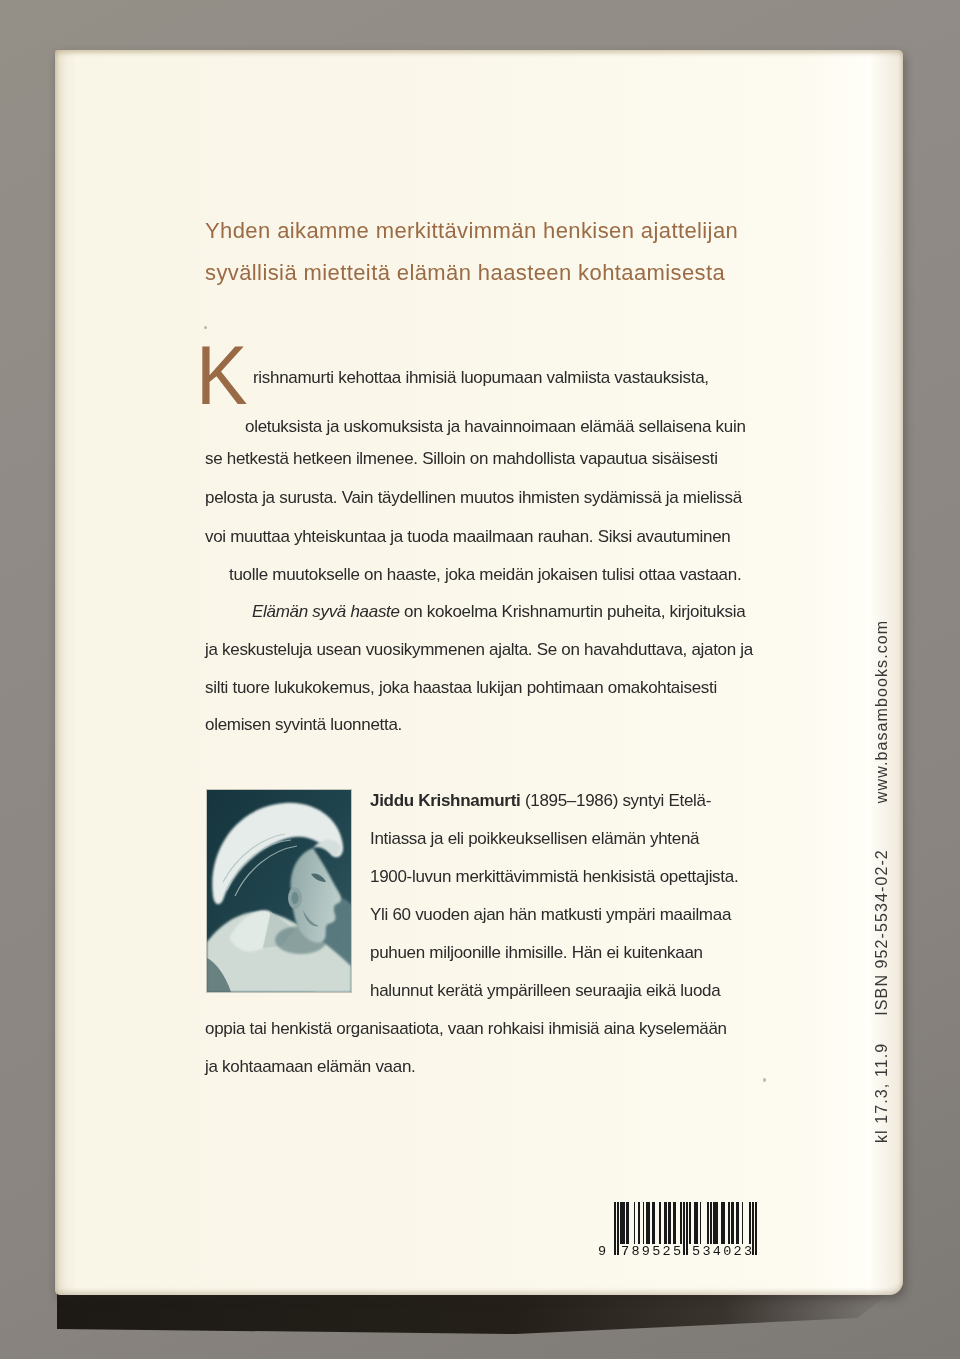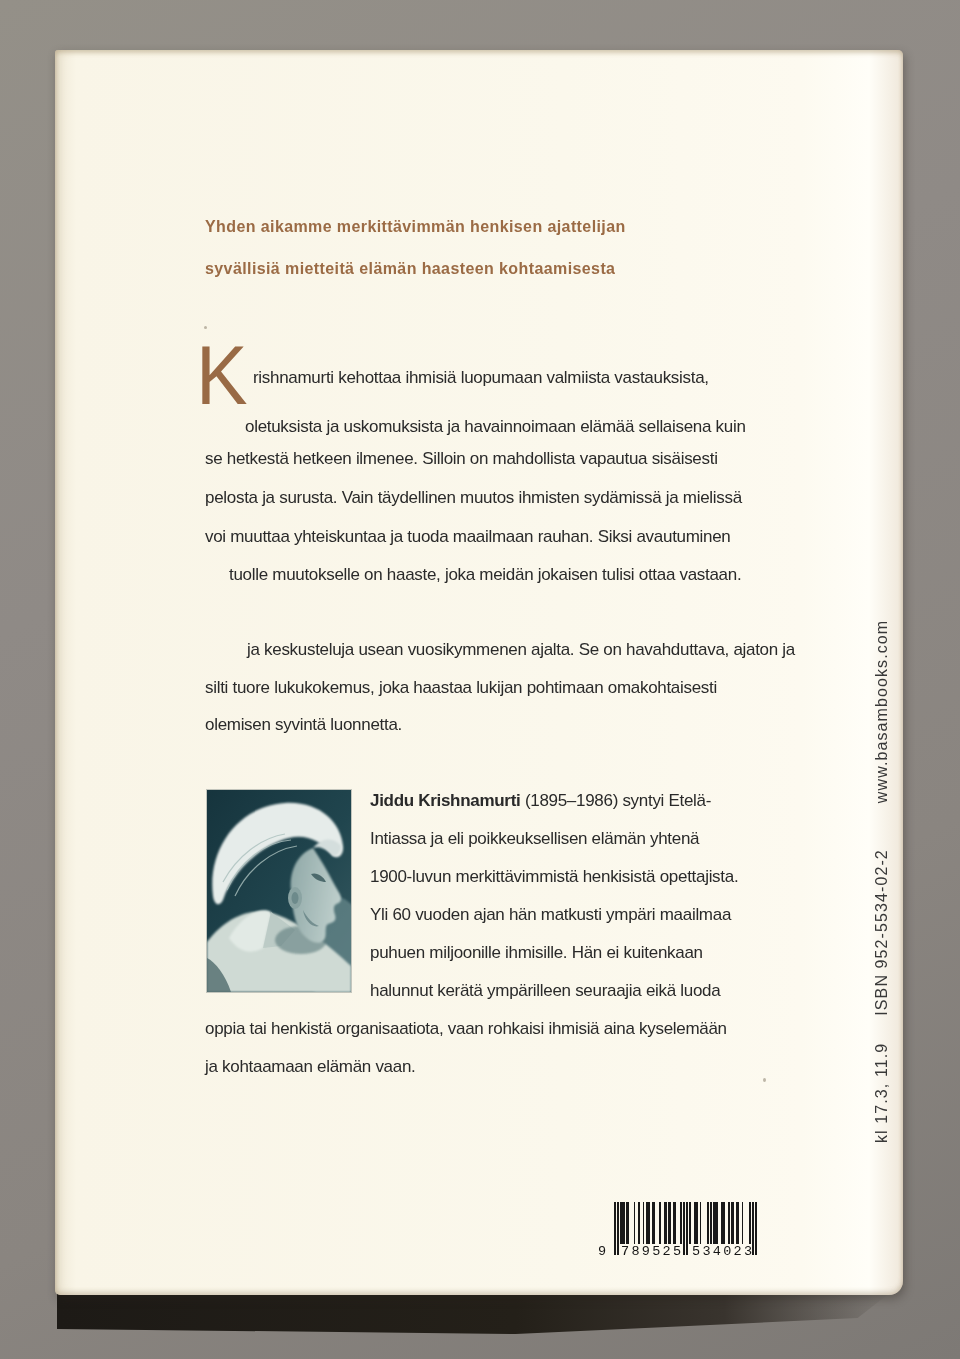--- a/index.html
+++ b/index.html
@@ -9,21 +9,21 @@
     font-family:"Liberation Sans",sans-serif;}
   .under-shadow{position:absolute;left:57px;top:1292px;width:834px;height:42px;
     background:linear-gradient(90deg,#1d1a16 0%,#242019 55%,#39342e 80%,rgba(80,75,70,0) 100%);
     clip-path:polygon(0 0,100% 0,96% 62%,55% 100%,0 88%);}
   .book{position:absolute;left:55px;top:50px;width:848px;height:1245px;
     background:linear-gradient(90deg,#efe9d7 0%,#f9f5e7 2.5%,#fbf8ec 60%,#fdfaf0 88%,#fffef8 96%,#efe7da 100%);
     border-radius:3px 5px 14px 5px;
     box-shadow:inset 0 3px 4px rgba(160,140,100,.35), inset 4px 0 8px rgba(150,130,90,.18),
                inset 0 -3px 5px rgba(140,120,90,.25), 2px 4px 10px rgba(40,35,30,.35);}
   .t{position:absolute;white-space:nowrap;color:#2a2a2a;font-size:17px;letter-spacing:-0.3px;}
-  .tagline{font-weight:bold;color:#9b6b45;font-size:16px;letter-spacing:0.4px;}
+  .tagline{font-weight:normal;color:#9b6b45;font-size:22px;letter-spacing:0.4px;}
   .dropcap{position:absolute;left:141px;top:288px;font-size:84px;line-height:74px;
     color:#996a45;letter-spacing:0;transform:scaleX(0.92);transform-origin:0 0;}
   .italic{font-style:italic;}
   .bold{font-weight:bold;text-align:center;}
   .photo{position:absolute;left:152px;top:740px;width:144px;height:202px;overflow:hidden;
     box-shadow:0 0 0 1px rgba(30,50,55,.25);}
   .photo svg{display:block;width:100%;height:100%;}
   .spine{position:absolute;left:818px;top:1093px;transform:rotate(-90deg);transform-origin:0 0;
     display:flex;align-items:baseline;white-space:nowrap;color:#383838;font-size:16px;letter-spacing:1.1px;}
   .spine .gap1{margin-right:27px;}
@@ -52,21 +52,24 @@
     <div class="t tagline" style="left:150px;top:210px;">syvällisiä mietteitä elämän haasteen kohtaamisesta</div>
 
     <div class="dropcap">K</div>
     <div class="t" style="left:198px;top:318px;">rishnamurti kehottaa ihmisiä luopumaan valmiista vastauksista,</div>
     <div class="t" style="left:190px;top:359px;margin-top:8px;">oletuksista ja uskomuksista ja havainnoimaan elämää sellaisena kuin</div>
     <div class="t" style="left:150px;top:399px;">se hetkestä hetkeen ilmenee. Silloin on mahdollista vapautua sisäisesti</div>
     <div class="t" style="left:150px;top:438px;">pelosta ja surusta. Vain täydellinen muutos ihmisten sydämissä ja mielissä</div>
     <div class="t" style="left:150px;top:477px;">voi muuttaa yhteiskuntaa ja tuoda maailmaan rauhan. Siksi avautuminen</div>
     <div class="t" style="left:150px;top:515px;margin-left:24px;">tuolle muutokselle on haaste, joka meidän jokaisen tulisi ottaa vastaan.</div>
 
-    <div class="t" style="left:150px;top:590px;margin-left:42px;">ja keskusteluja usean vuosikymmenen ajalta. Se on havahduttava, ajaton ja</div>
+    <div class="t" style="left:197px;top:552px;">
+      <span class="italic">Elämän syvä haaste</span><span> on kokoelma Krishnamurtin puheita, kirjoituksia</span>
+    </div>
+    <div class="t" style="left:150px;top:590px;">ja keskusteluja usean vuosikymmenen ajalta. Se on havahduttava, ajaton ja</div>
     <div class="t" style="left:150px;top:628px;">silti tuore lukukokemus, joka haastaa lukijan pohtimaan omakohtaisesti</div>
     <div class="t" style="left:150px;top:665px;">olemisen syvintä luonnetta.</div>
 
     <div class="photo">
       <svg viewBox="0 0 144 202" role="img">
         <defs>
           <linearGradient id="pbg" x1="0" y1="0" x2="1" y2="1">
             <stop offset="0" stop-color="#16343d"></stop>
             <stop offset="0.55" stop-color="#20454e"></stop>
             <stop offset="1" stop-color="#3a5d63"></stop>

